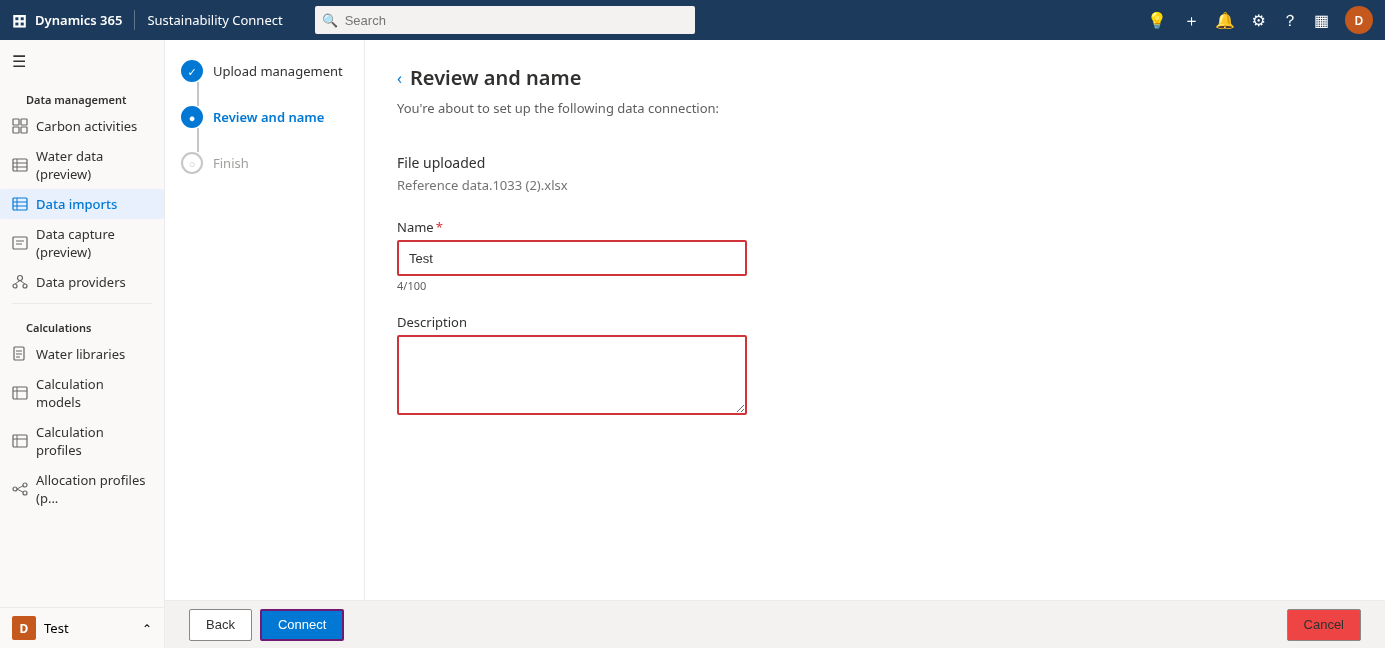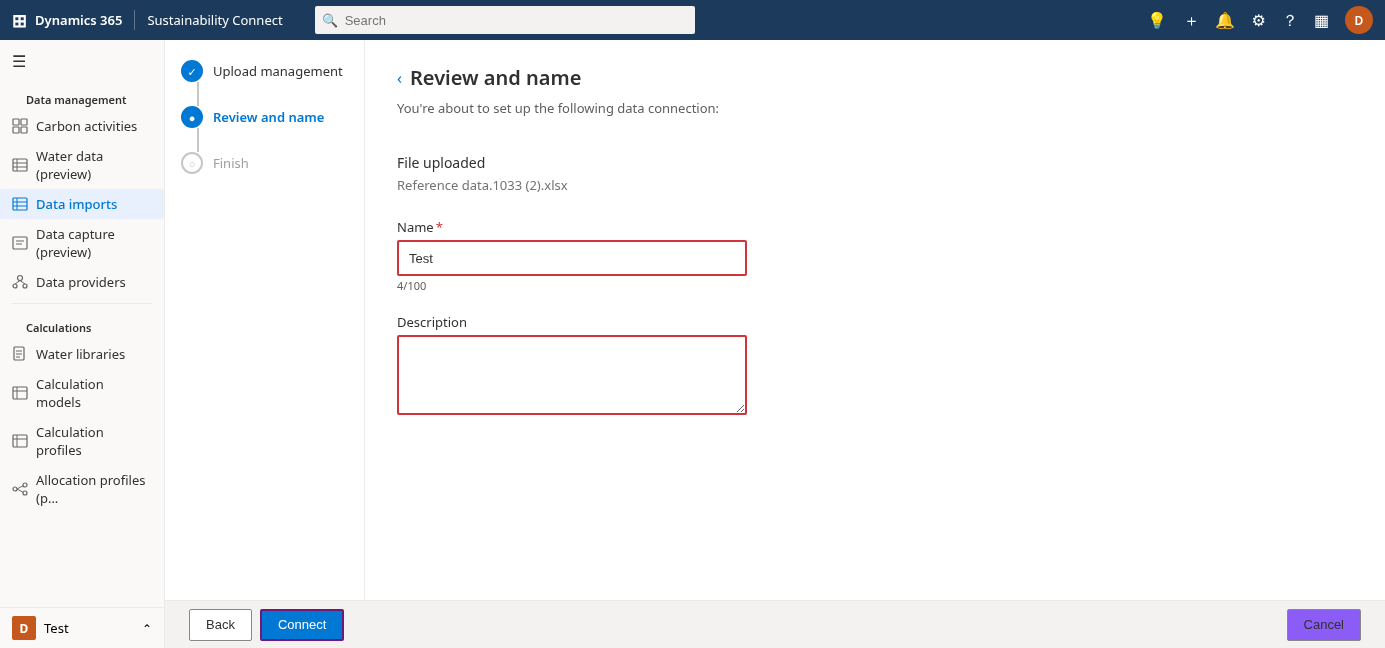--- a/index.html
+++ b/index.html
@@ -335,21 +335,21 @@
       background: white;
       color: #323130;
     }
     .btn-primary {
       background: #0078d4;
       color: white;
       border: 2px solid #701a75;
     }
     .btn-cancel {
       margin-left: auto;
-      background: #8b5cf6;
+      background: #ef4444;
       border: 1px solid #8a8886;
     }
 
     
     .svg-icon {
       width: 16px;
       height: 16px;
     }
   </style>
 </head>

